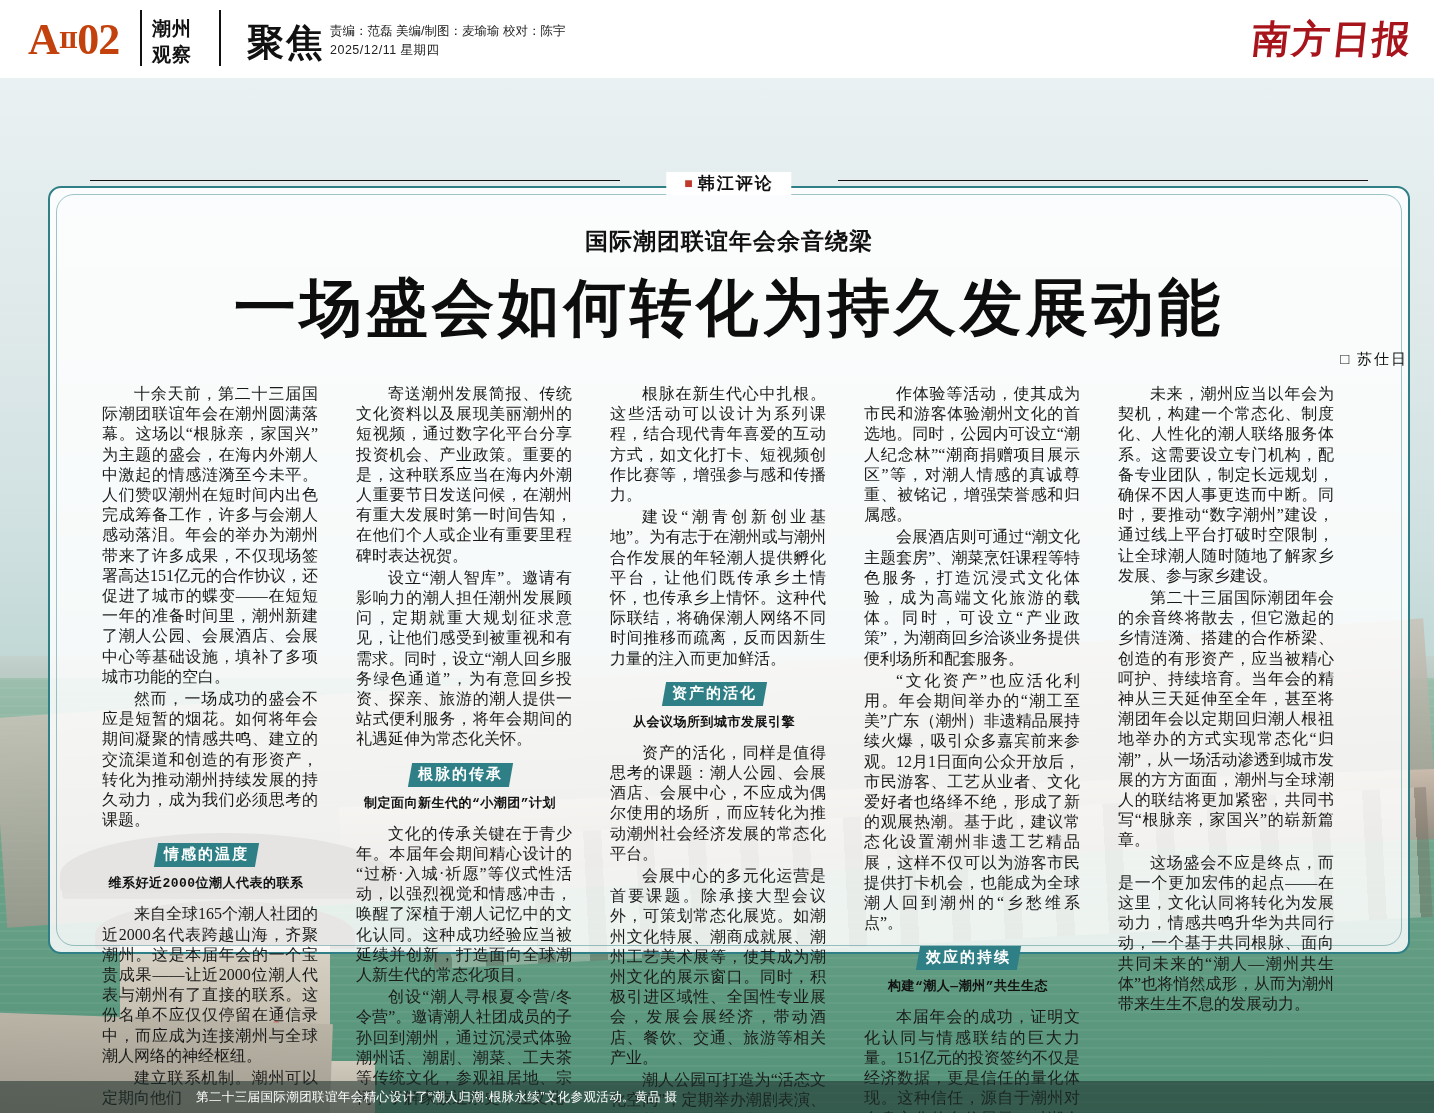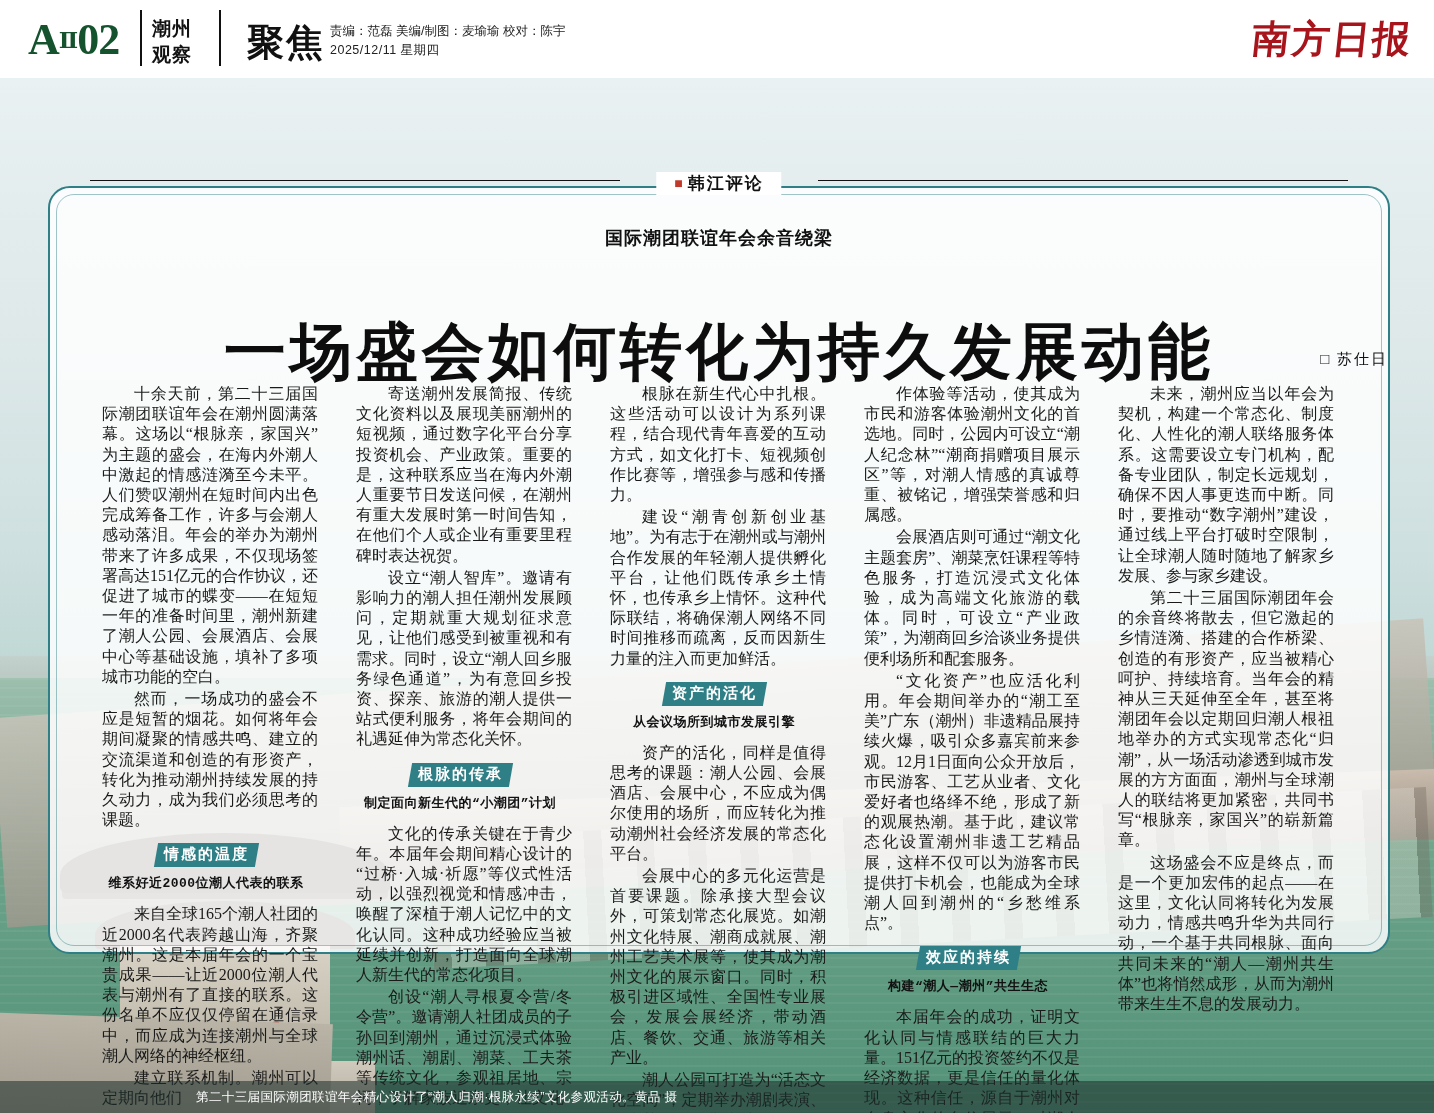--- a/index.html
+++ b/index.html
@@ -13,21 +13,21 @@
   }
   
   .masthead{
     position:absolute;left:0;top:0;width:1434px;height:78px;
     border-bottom:3px solid #1a1a1a;
   }
   .page-num{
     position:absolute;left:28px;top:14px;
     font-family:"Liberation Serif","DejaVu Serif",serif;
     font-size:44px;font-weight:700;letter-spacing:-1px;
-    color:#14532d;
+    color:#c2410c;
   }
   .page-num .small{font-size:23px;vertical-align:6px;}
   .vbar{position:absolute;top:10px;width:2px;height:56px;background:#111;}
   .vbar.v1{left:140px;}
   .vbar.v2{left:219px;}
   .sec-two{
     position:absolute;left:152px;top:16px;
     font-size:19px;font-weight:700;line-height:26px;
     letter-spacing:1px;color:#111;
     font-family:"Liberation Sans","DejaVu Sans",sans-serif;
@@ -122,21 +122,22 @@
     position:absolute;left:-30px;top:940px;width:360px;height:170px;
     background:linear-gradient(to bottom,#b9b4a6,#8d887c);
     transform:rotate(2deg);
   }
 
   
   .panel{
     position:absolute;left:48px;top:108px;width:1338px;height:764px;
     background:rgba(255,255,255,0.84);
     border:2px solid #2f7f86;
-    border-radius:22px;
+    border-radius:13px;
+    padding-left:20px;
   }
   .panel-inner{
     position:absolute;left:6px;top:6px;right:6px;bottom:6px;
     border:1px solid rgba(47,127,134,.45);
     border-radius:18px;
     pointer-events:none;
   }
   .col-tag{
     position:absolute;left:50%;top:-16px;transform:translateX(-50%);
     background:#ffffff;padding:0 18px;
@@ -146,27 +147,26 @@
   }
   .col-tag .sq{color:#c0392b;font-size:14px;vertical-align:1px;margin-right:3px;}
   .rule-left,.rule-right{
     position:absolute;top:-8px;height:1px;background:#111;
   }
   .rule-left{left:40px;width:530px;}
   .rule-right{right:40px;width:530px;}
 
   .shoulder{
     position:absolute;left:0;top:38px;width:100%;
-    text-align:center;font-size:18px;font-weight:600;letter-spacing:1px;color:#111;
+    text-align:center;font-size:23px;font-weight:600;letter-spacing:1px;color:#111;
   }
   .headline{
     position:absolute;left:0;top:78px;width:100%;
     text-align:center;font-size:62px;font-weight:700;letter-spacing:4px;color:#0d0d0d;
     font-family:"Liberation Serif","DejaVu Serif",serif;
-    margin-top:44px;
   }
   .byline{
     position:absolute;left:0;top:162px;width:100%;
     text-align:right;font-size:15px;letter-spacing:2px;color:#111;
   }
 
   
   .cols{
     position:absolute;left:44px;top:196px;right:44px;bottom:16px;
     display:flex;gap:30px;

